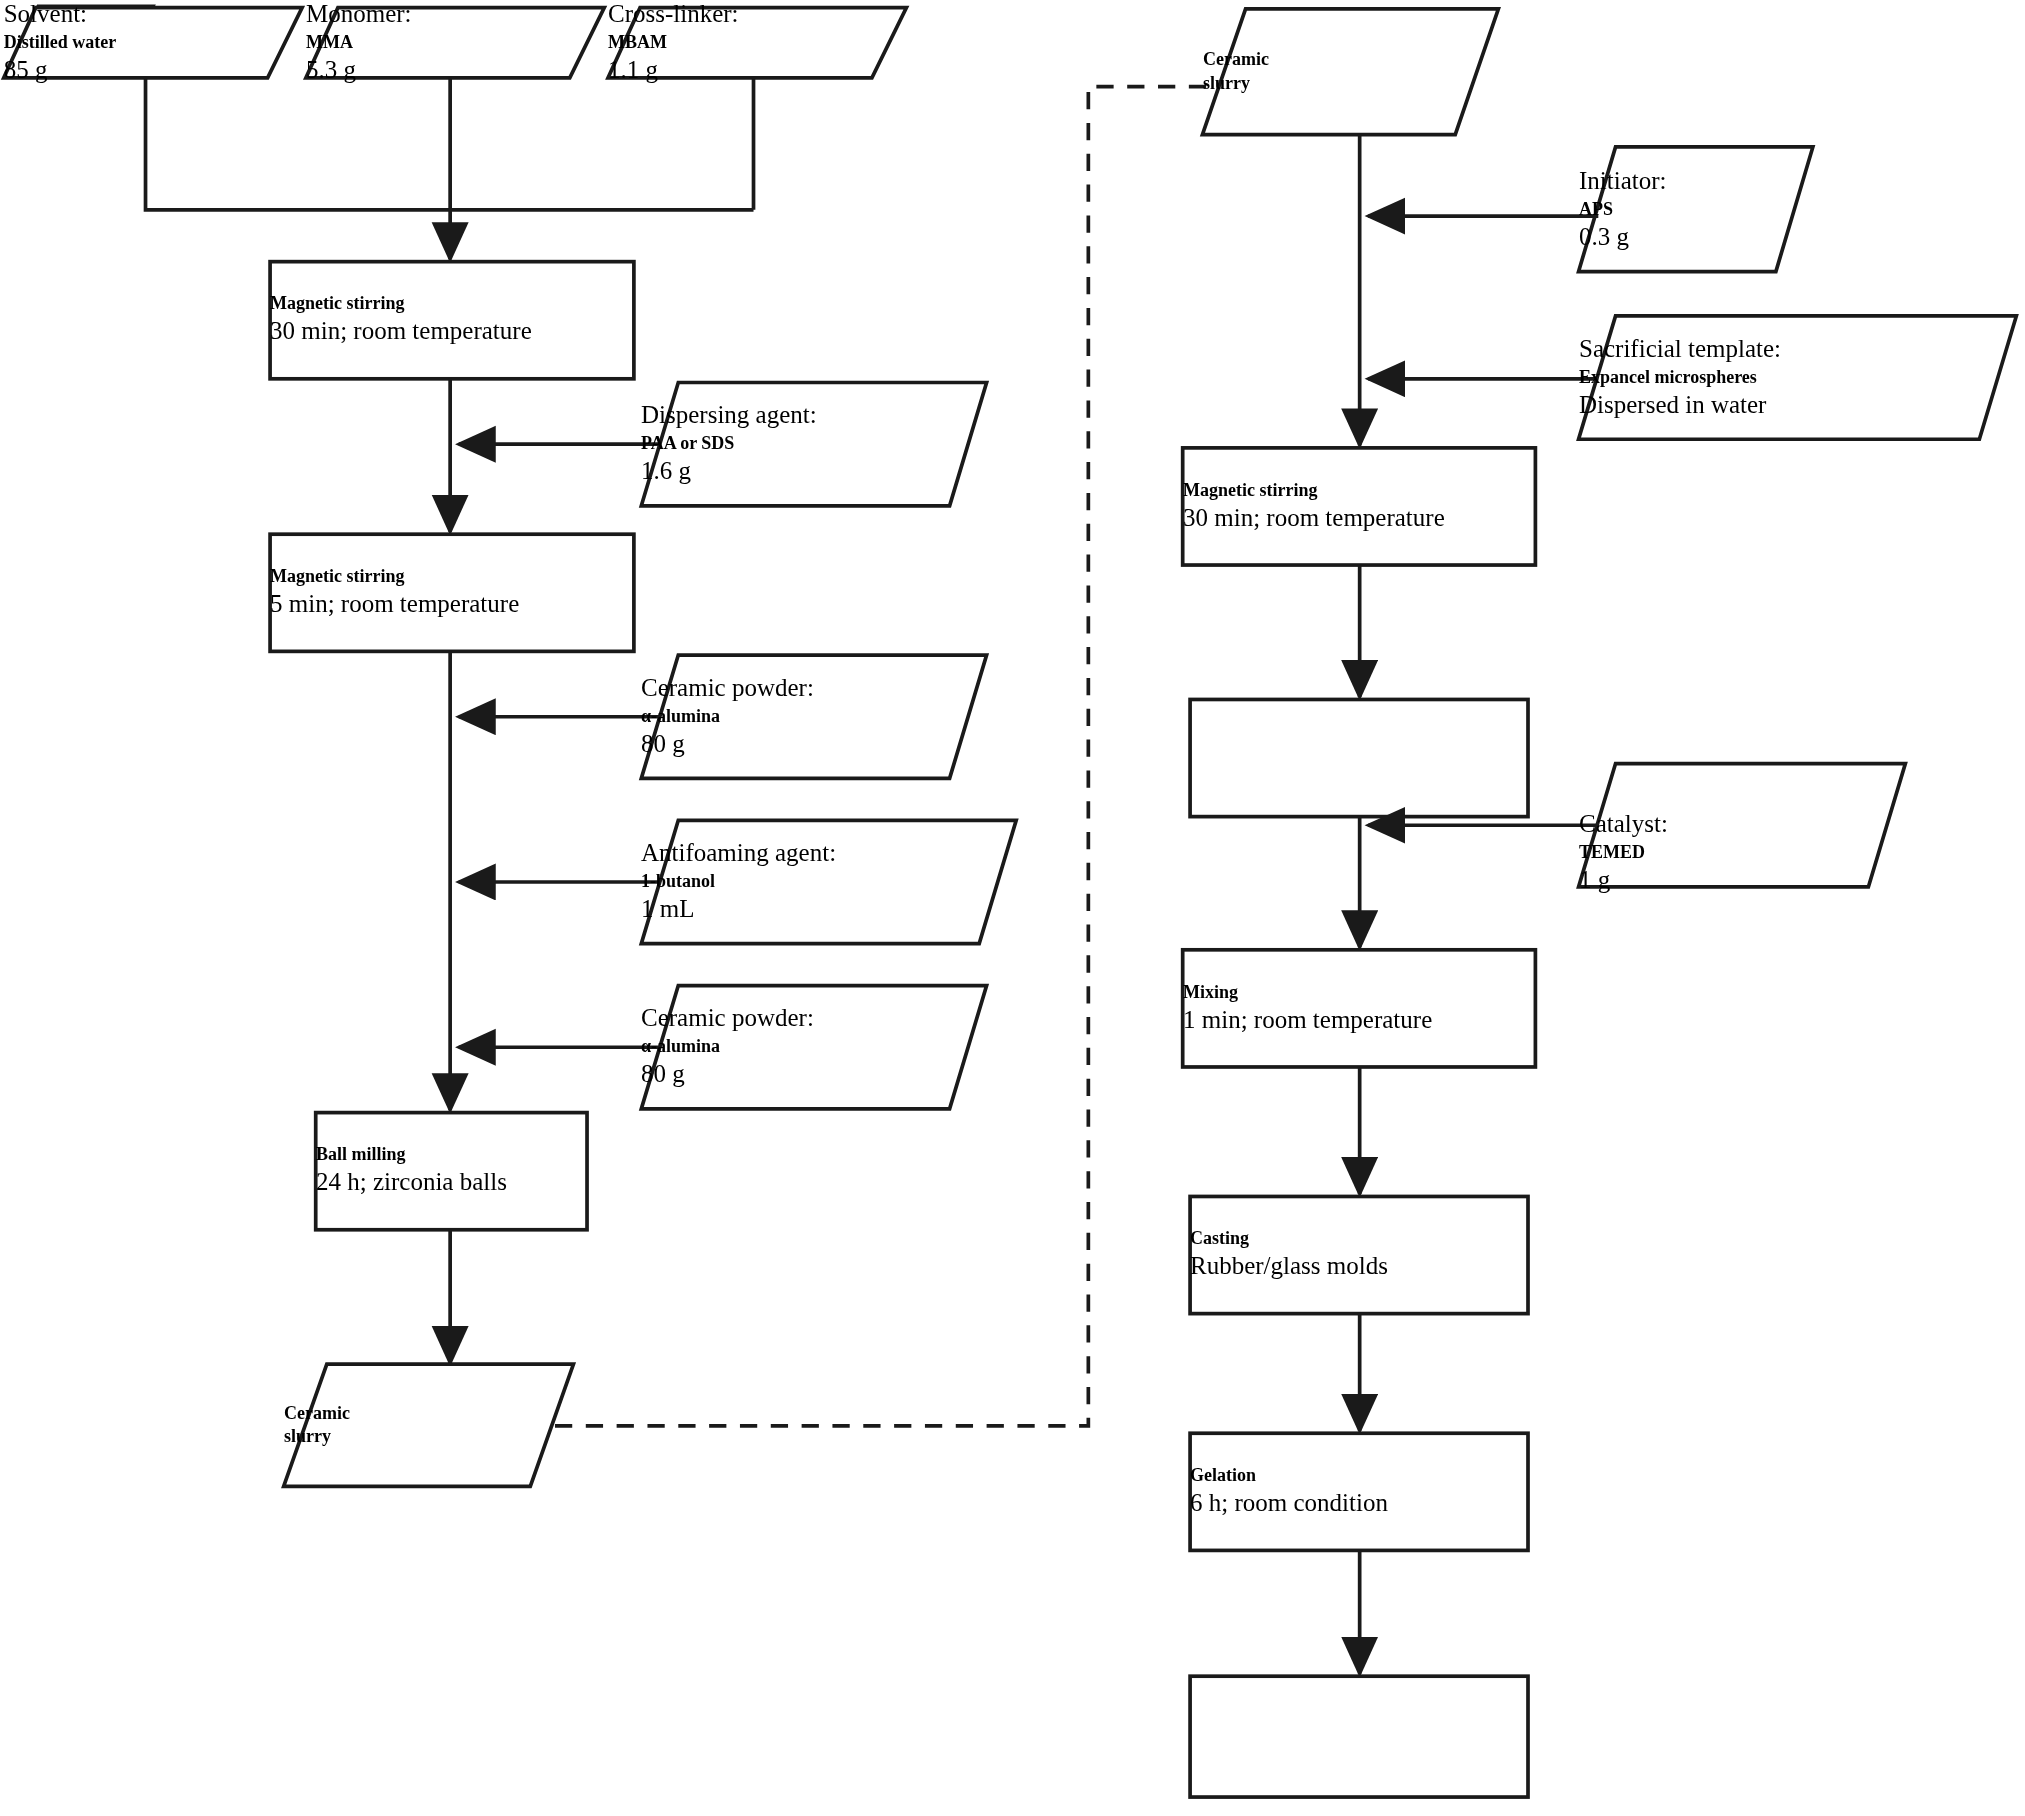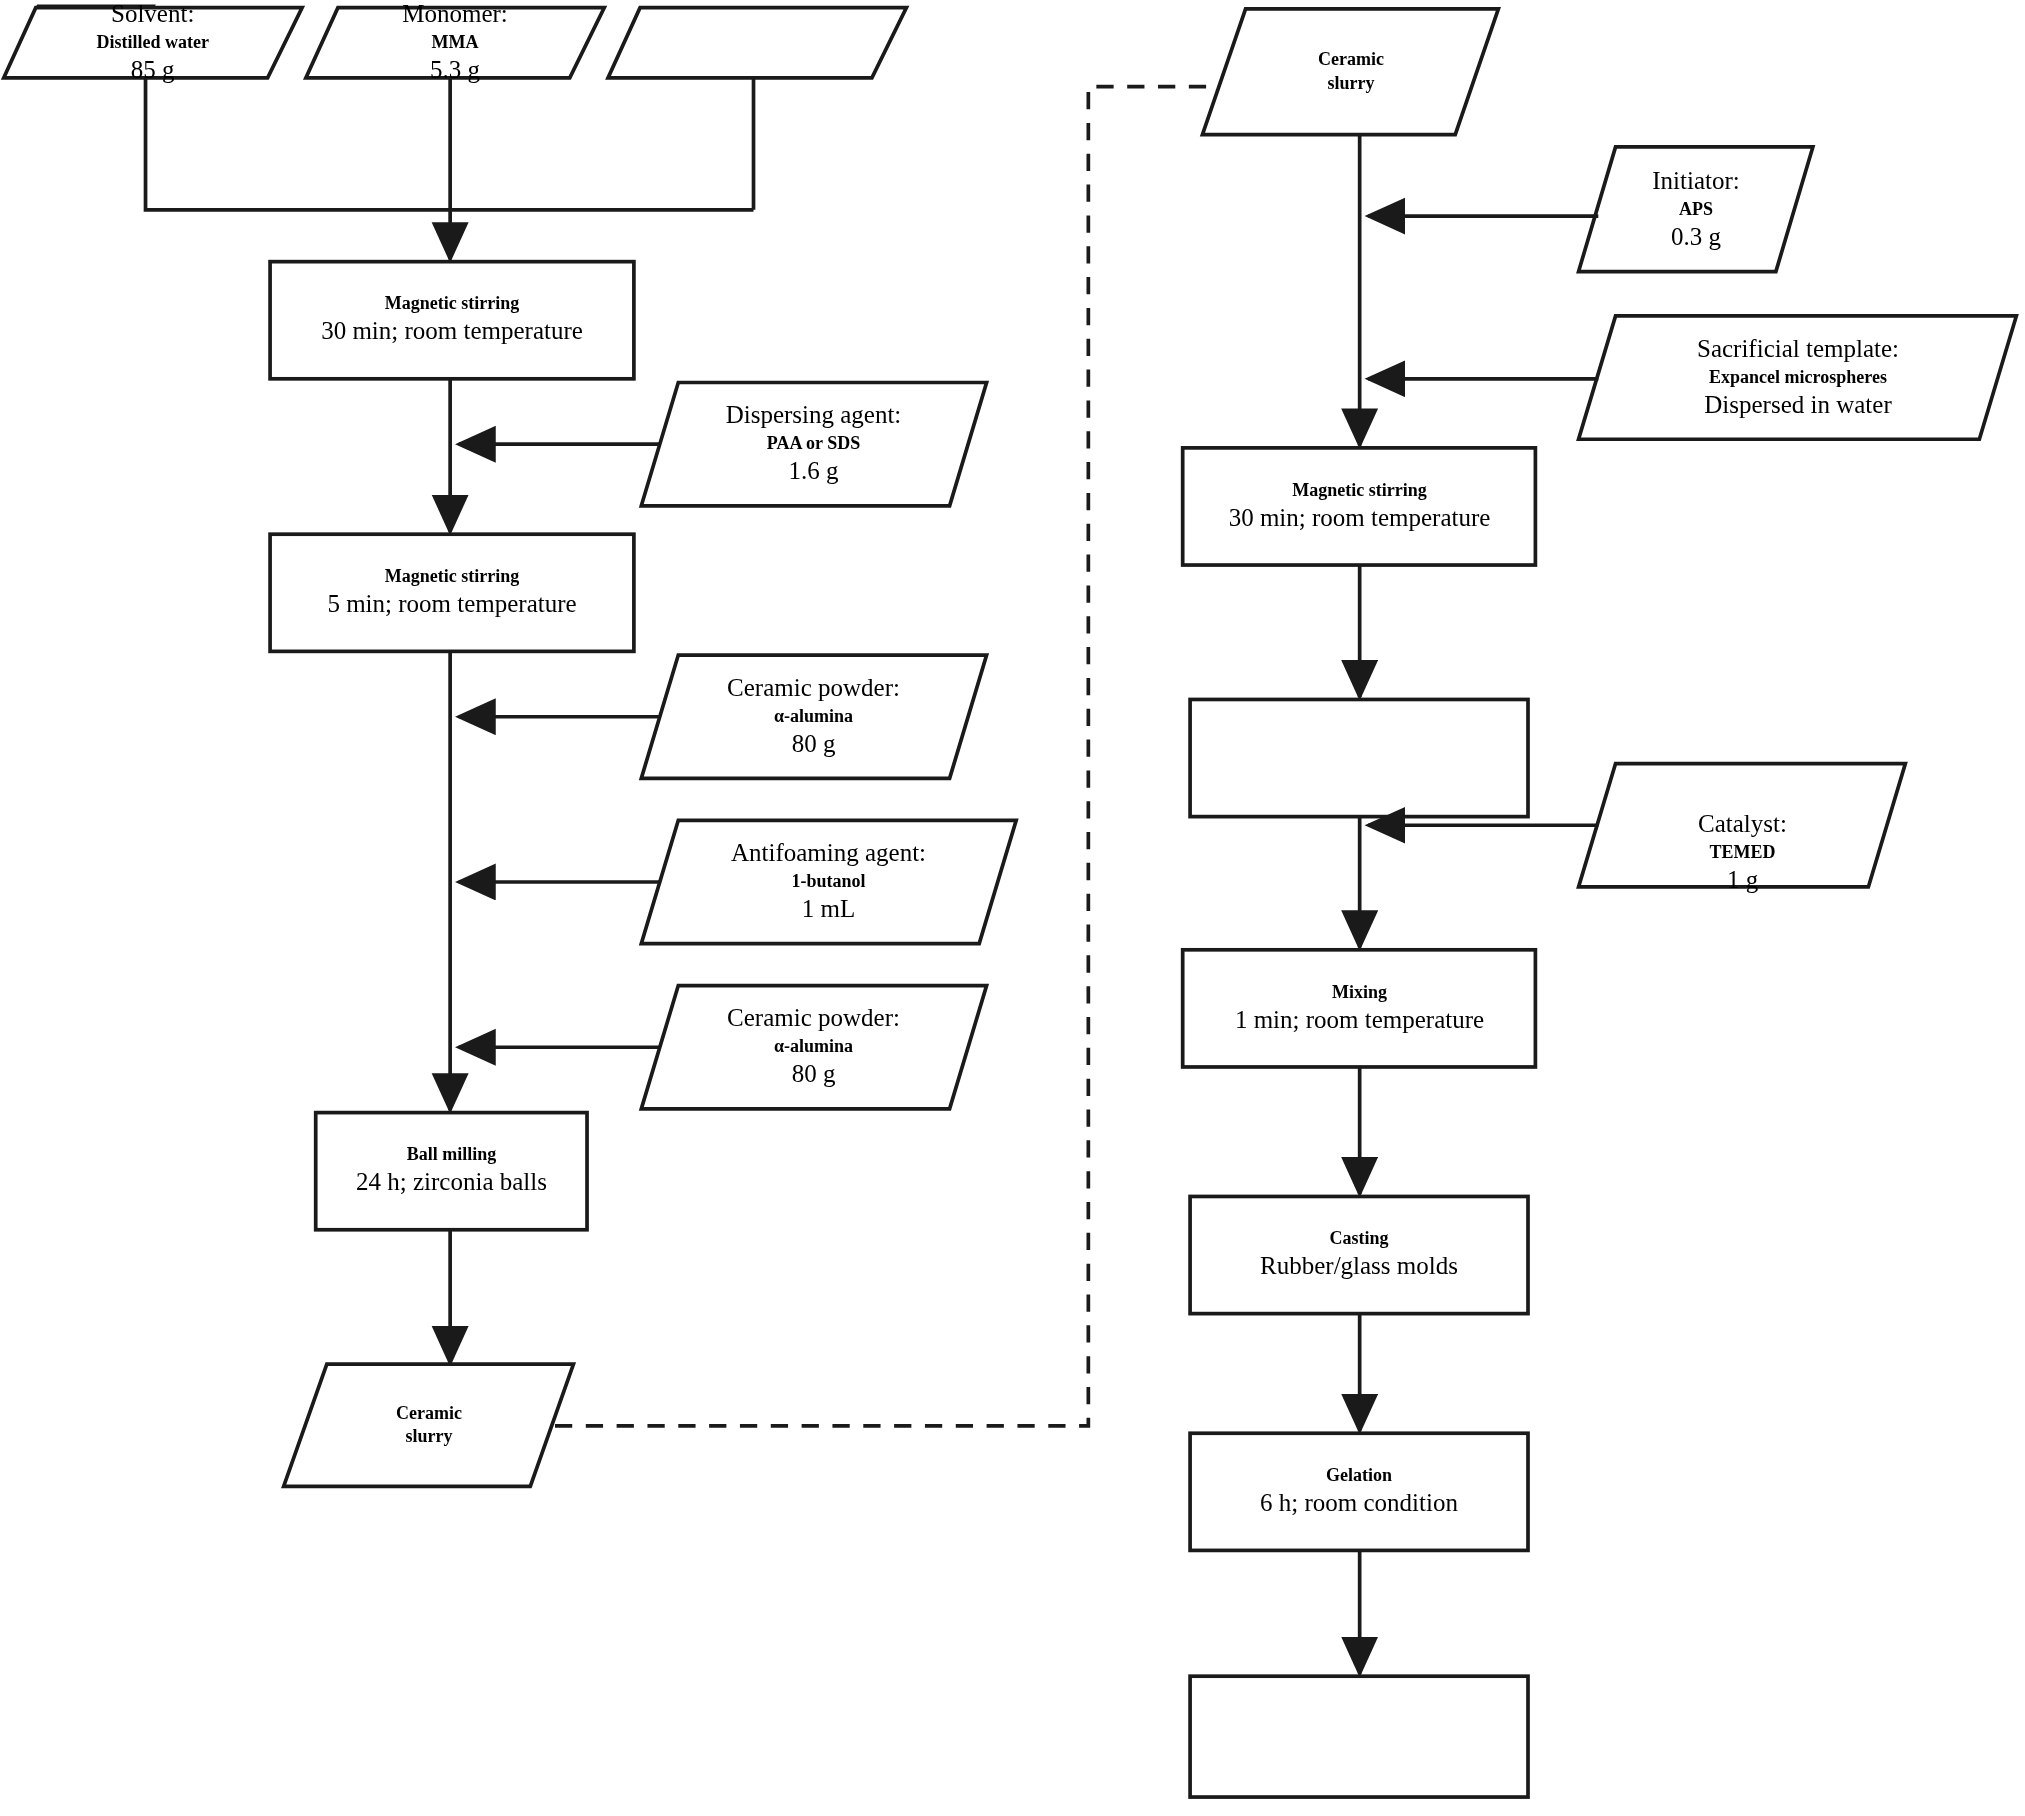--- a/index.html
+++ b/index.html
@@ -1,20 +1,20 @@
 <!DOCTYPE html>
 <html style="font-size:10px"><head>
 <meta charset="utf-8">
 <style>
   html,body{margin:0;padding:0;background:#ffffff;}
   #root{position:relative;width:2025px;height:1817px;background:#fff;
         font-family:"Liberation Serif","DejaVu Serif",serif;}
   svg{position:absolute;left:0;top:0;width:2025px;height:1817px;overflow:visible;}
   .node-text{position:absolute;display:flex;flex-direction:column;
-             align-items:center;justify-content:center;text-align:center;
+             align-items:flex-start;justify-content:center;text-align:center;
              font-family:"Liberation Serif","DejaVu Serif",serif;
              color:#000;line-height:1.30;pointer-events:none;}
   .l1{font-size:25px;font-weight:400;}
   .l2{font-size:18px;font-weight:700;}
   .l3{font-size:25px;font-weight:400;}
   .reg{font-weight:400;}
 </style>
 </head>
 <body>
 
@@ -100,20 +100,25 @@
   <div class="node-text" style="left:3.7px;top:7.4px;width:298px;height:70px;">
     <span class="l1 reg">Solvent:</span>
     <span class="l2">Distilled water</span>
     <span class="l3">85 g</span>
   </div>
   <div class="node-text" style="left:306px;top:7.4px;width:298px;height:70px;">
     <span class="l1 reg">Monomer:</span>
     <span class="l2">MMA</span>
     <span class="l3">5.3 g</span>
   </div>
+  <div class="node-text" style="left:608px;top:7.4px;width:298px;height:70px;">
+    <span class="l1 reg">Cross-linker:</span>
+    <span class="l2">MBAM</span>
+    <span class="l3">1.1 g</span>
+  </div>
 
   <div class="node-text" style="left:270px;top:261px;width:364px;height:117px;">
     <span class="l2">Magnetic stirring</span>
     <span class="l3">30 min; room temperature</span>
   </div>
   <div class="node-text" style="left:270px;top:534px;width:364px;height:117px;">
     <span class="l2">Magnetic stirring</span>
     <span class="l3">5 min; room temperature</span>
   </div>
   <div class="node-text" style="left:316px;top:1112px;width:271px;height:117px;">

